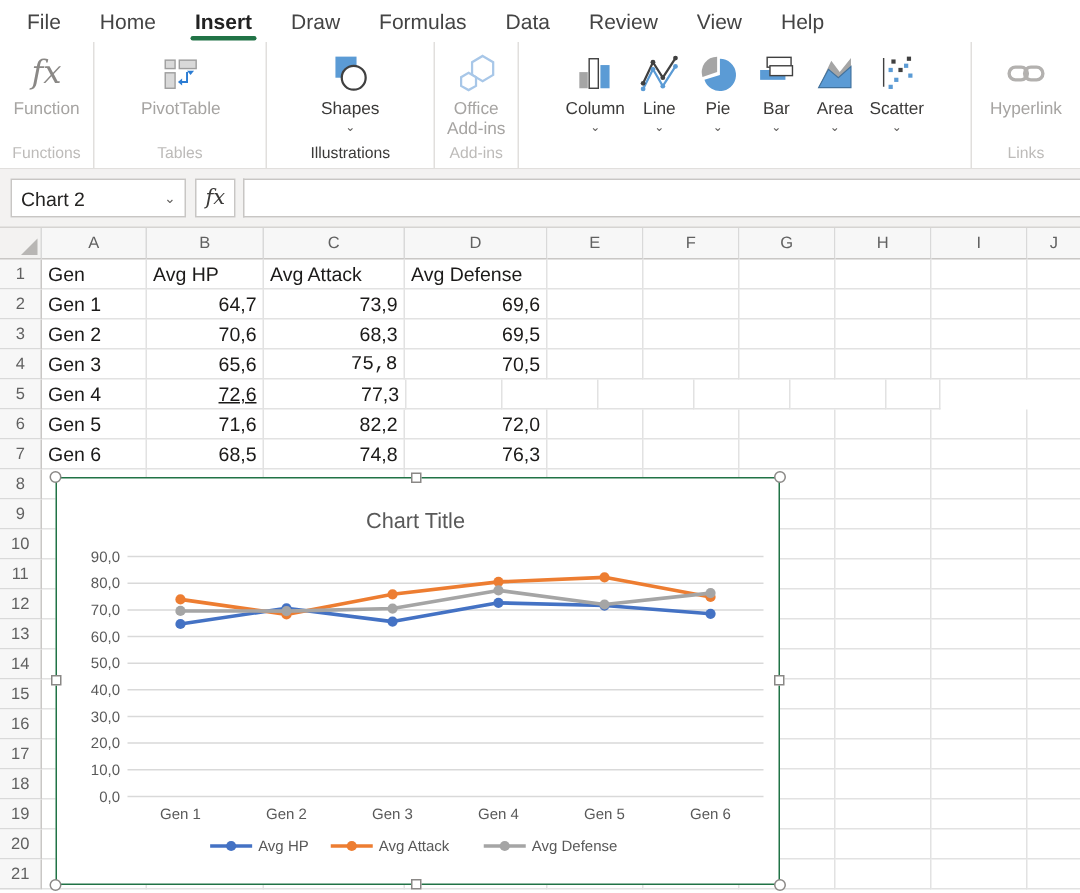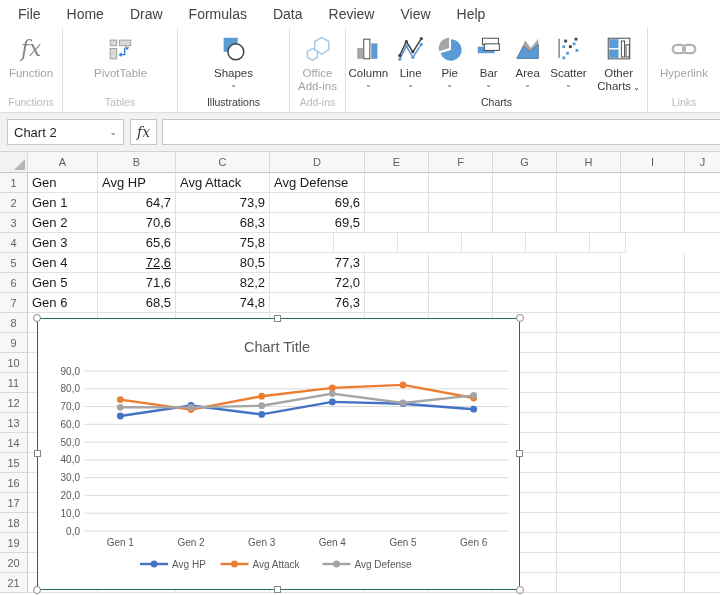--- a/index.html
+++ b/index.html
@@ -61,20 +61,23 @@
 </head>
 <body>
 
 <div class="tabbar">
     <div class="tab">
       <span>File</span>
     </div>
     <div class="tab">
       <span>Home</span>
     </div>
+    <div class="tab active">
+      <span>Insert</span>
+    </div>
     <div class="tab">
       <span>Draw</span>
     </div>
     <div class="tab">
       <span>Formulas</span>
     </div>
     <div class="tab">
       <span>Data</span>
     </div>
     <div class="tab">
@@ -209,32 +212,21 @@
                 <rect x="10" y="12" width="3" height="3"></rect>
                 <rect x="14" y="19" width="3" height="3"></rect>
                 <rect x="21" y="9" width="3" height="3"></rect>
                 <rect x="24" y="16" width="3" height="3"></rect>
                 <rect x="10" y="24" width="3" height="3"></rect>
               </g>
             </svg></span>
           <div class="lblwrap"><span class="lbl">Scatter</span></div>
           <div class="chev">⌄</div>
         </div>
-        <div class="rbtn">
-          <span class="icon"><svg viewBox="0 0 32 32" width="30" height="30">
-              <rect x="4.5" y="4.5" width="23" height="22" fill="#fff" stroke="#404040"></rect>
-              <rect x="5.5" y="5.5" width="10" height="9.5" fill="#5b9bd5"></rect>
-              <rect x="5.5" y="16.5" width="10" height="9" fill="#5b9bd5"></rect>
-              <rect x="18.5" y="7.5" width="3.5" height="17" fill="#fff" stroke="#404040"></rect>
-              <rect x="23.5" y="11.5" width="3.5" height="13" fill="#fff" stroke="#404040"></rect>
-            </svg></span>
-          <div class="lblwrap"><span class="lbl">Other Charts</span><span class="chev-inline"> ⌄</span></div>
-        </div>
-      </div>
-      <div class="rgroup-label">Charts</div>
+      </div>
     </div>
     <div class="rgroup disabled" style="width: 72px; align-items: center;">
       <div class="rgroup-buttons">
         <div class="rbtn disabled">
           <span class="icon"><svg viewBox="0 0 32 32" width="30" height="30">
               <g fill="none" stroke="#b3b1af" stroke-width="2.4">
                 <rect x="4" y="11.5" width="13" height="9" rx="4.5"></rect>
                 <rect x="15" y="11.5" width="13" height="9" rx="4.5"></rect>
               </g>
             </svg></span>
@@ -357,40 +349,40 @@
         <div class="cell" style="width: 36px;"></div>
       </div>
       <div class="grid-row">
         <div class="rnum">4</div>
         <div class="cell" style="width: 70px;">
           <span>Gen 3</span>
         </div>
         <div class="cell num" style="width: 78px;">
           <span>65,6</span>
         </div>
-        <div class="cell num" style="width: 94px;">
+        <div class="cell num" style="width: 94px; font-family: Liberation Mono, monospace;">
           <span>75,8</span>
+        </div>
+        <div class="cell num" style="width: 95px;">
+          <span>70,5</span>
         </div>
         <div class="cell" style="width: 64px;"></div>
         <div class="cell" style="width: 64px;"></div>
         <div class="cell" style="width: 64px;"></div>
         <div class="cell" style="width: 64px;"></div>
         <div class="cell" style="width: 64px;"></div>
         <div class="cell" style="width: 36px;"></div>
       </div>
       <div class="grid-row">
         <div class="rnum">5</div>
         <div class="cell" style="width: 70px;">
           <span>Gen 4</span>
         </div>
         <div class="cell num" style="width: 78px; text-decoration: underline;">
           <span>72,6</span>
-        </div>
-        <div class="cell num" style="width: 94px;">
-          <span>80,5</span>
         </div>
         <div class="cell num" style="width: 95px;">
           <span>77,3</span>
         </div>
         <div class="cell" style="width: 64px;"></div>
         <div class="cell" style="width: 64px;"></div>
         <div class="cell" style="width: 64px;"></div>
         <div class="cell" style="width: 64px;"></div>
         <div class="cell" style="width: 64px;"></div>
         <div class="cell" style="width: 36px;"></div>

